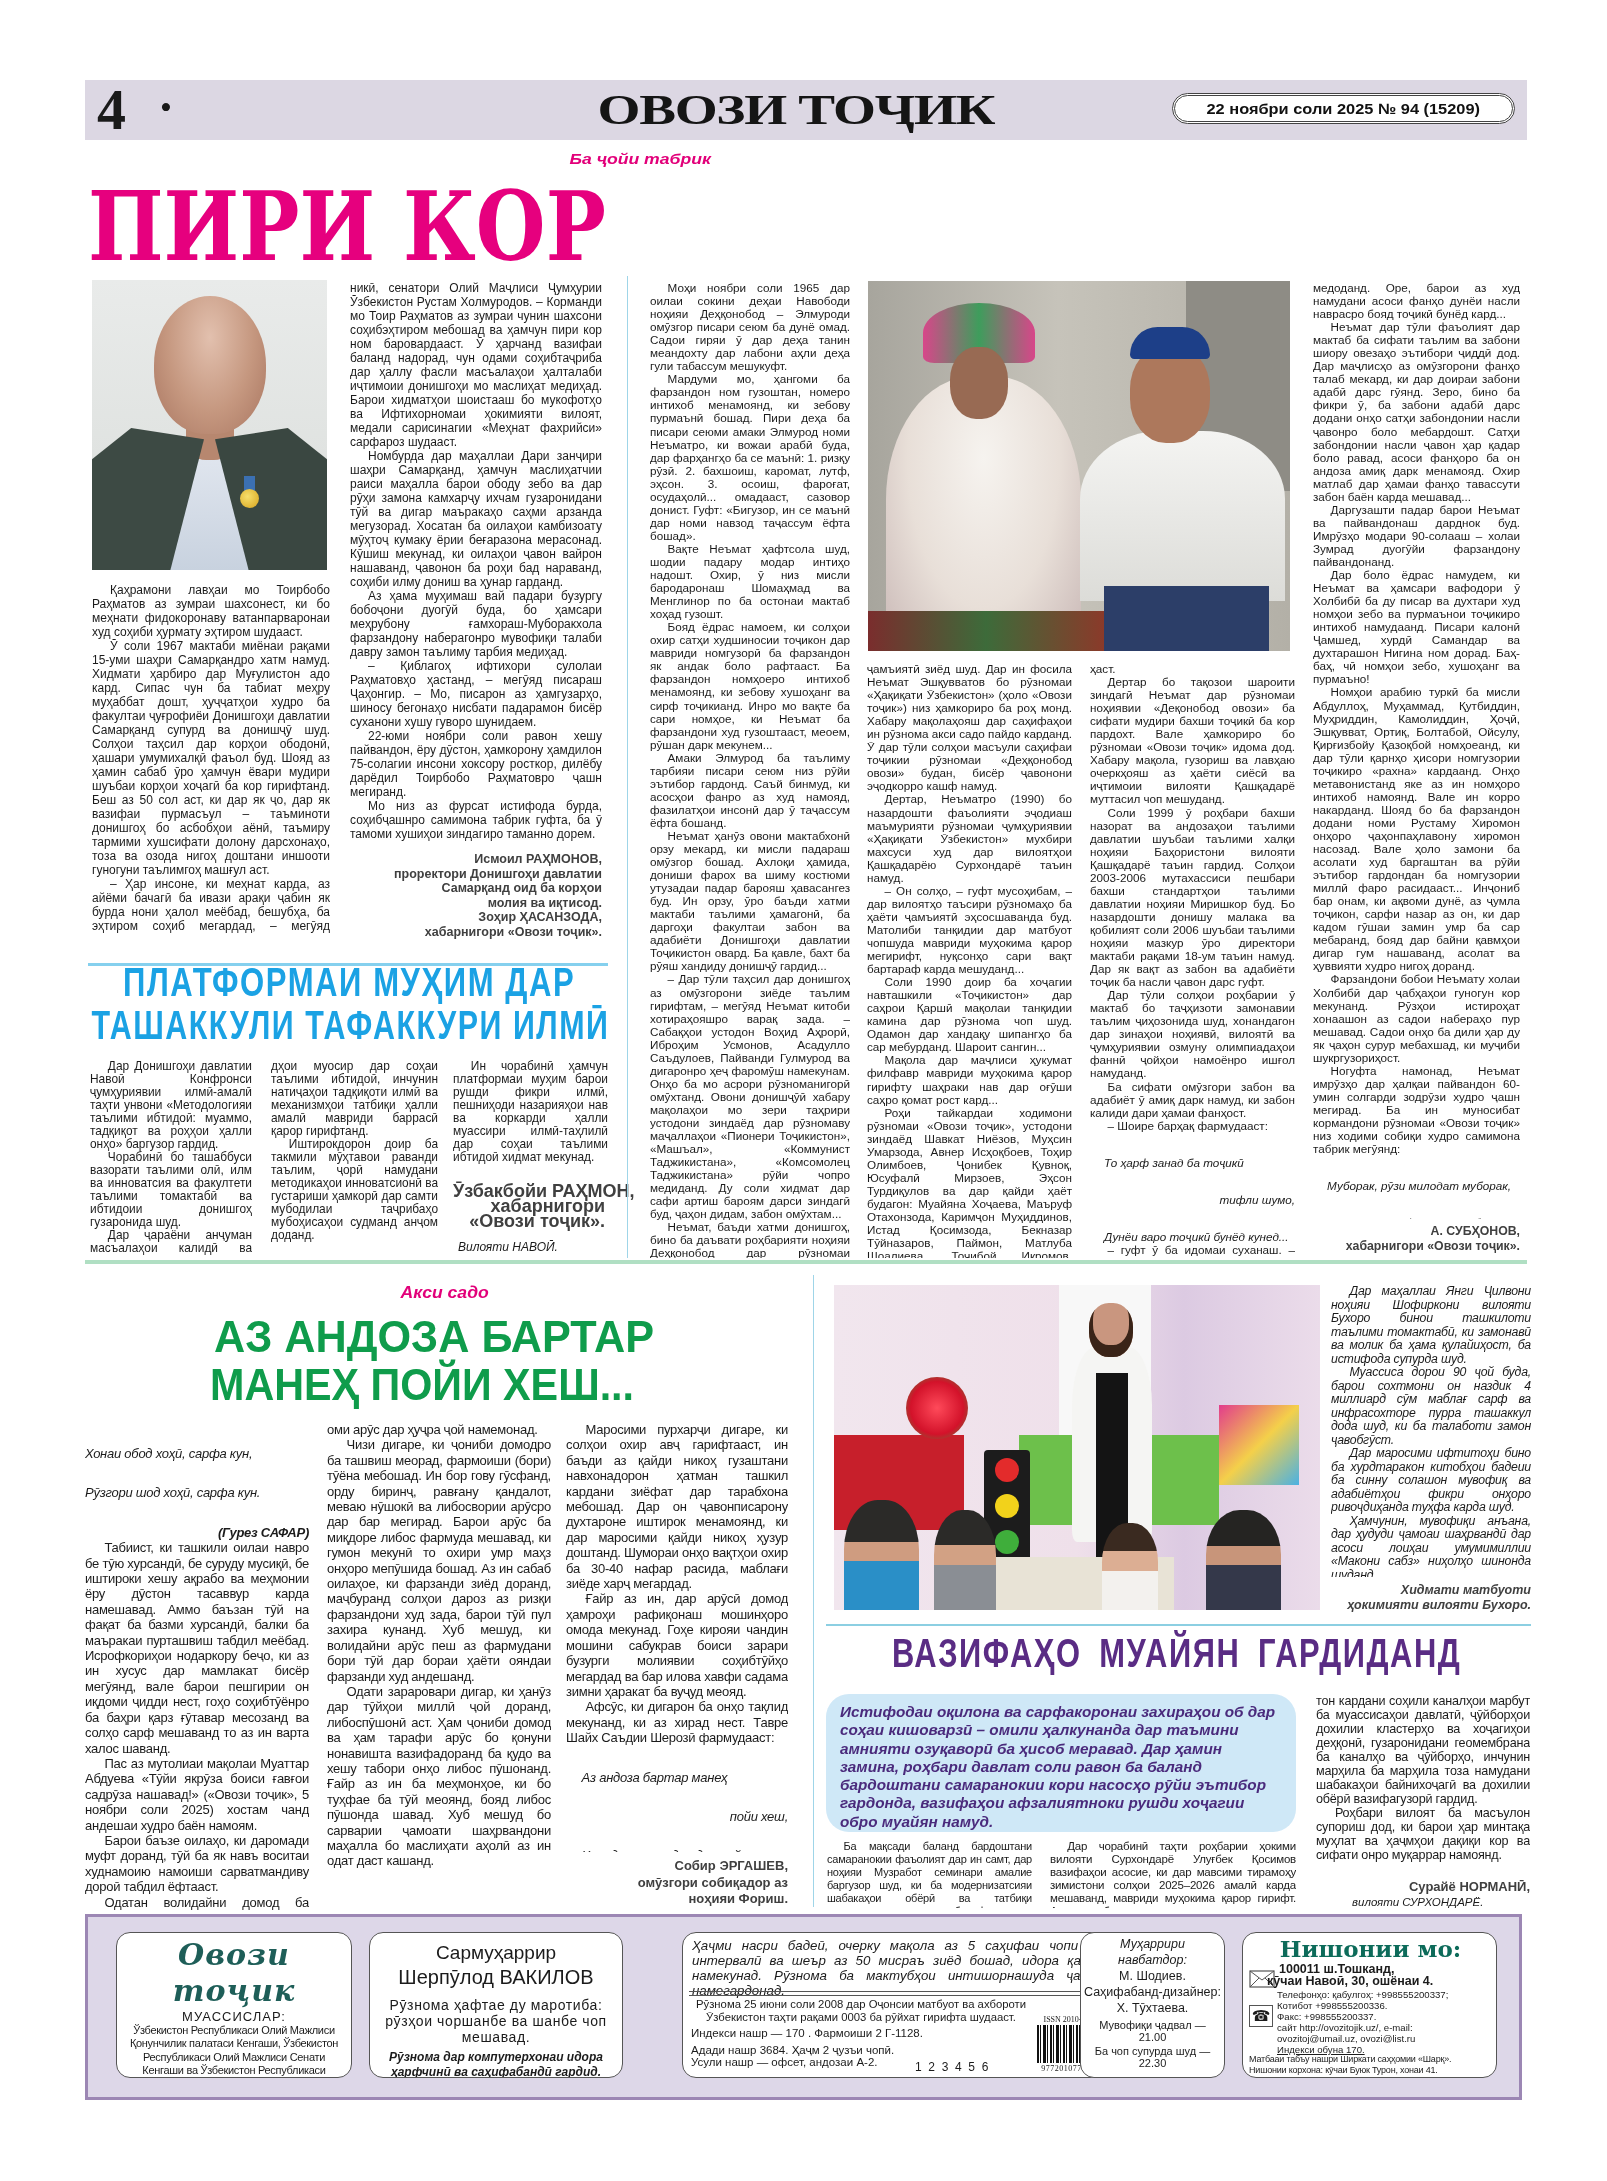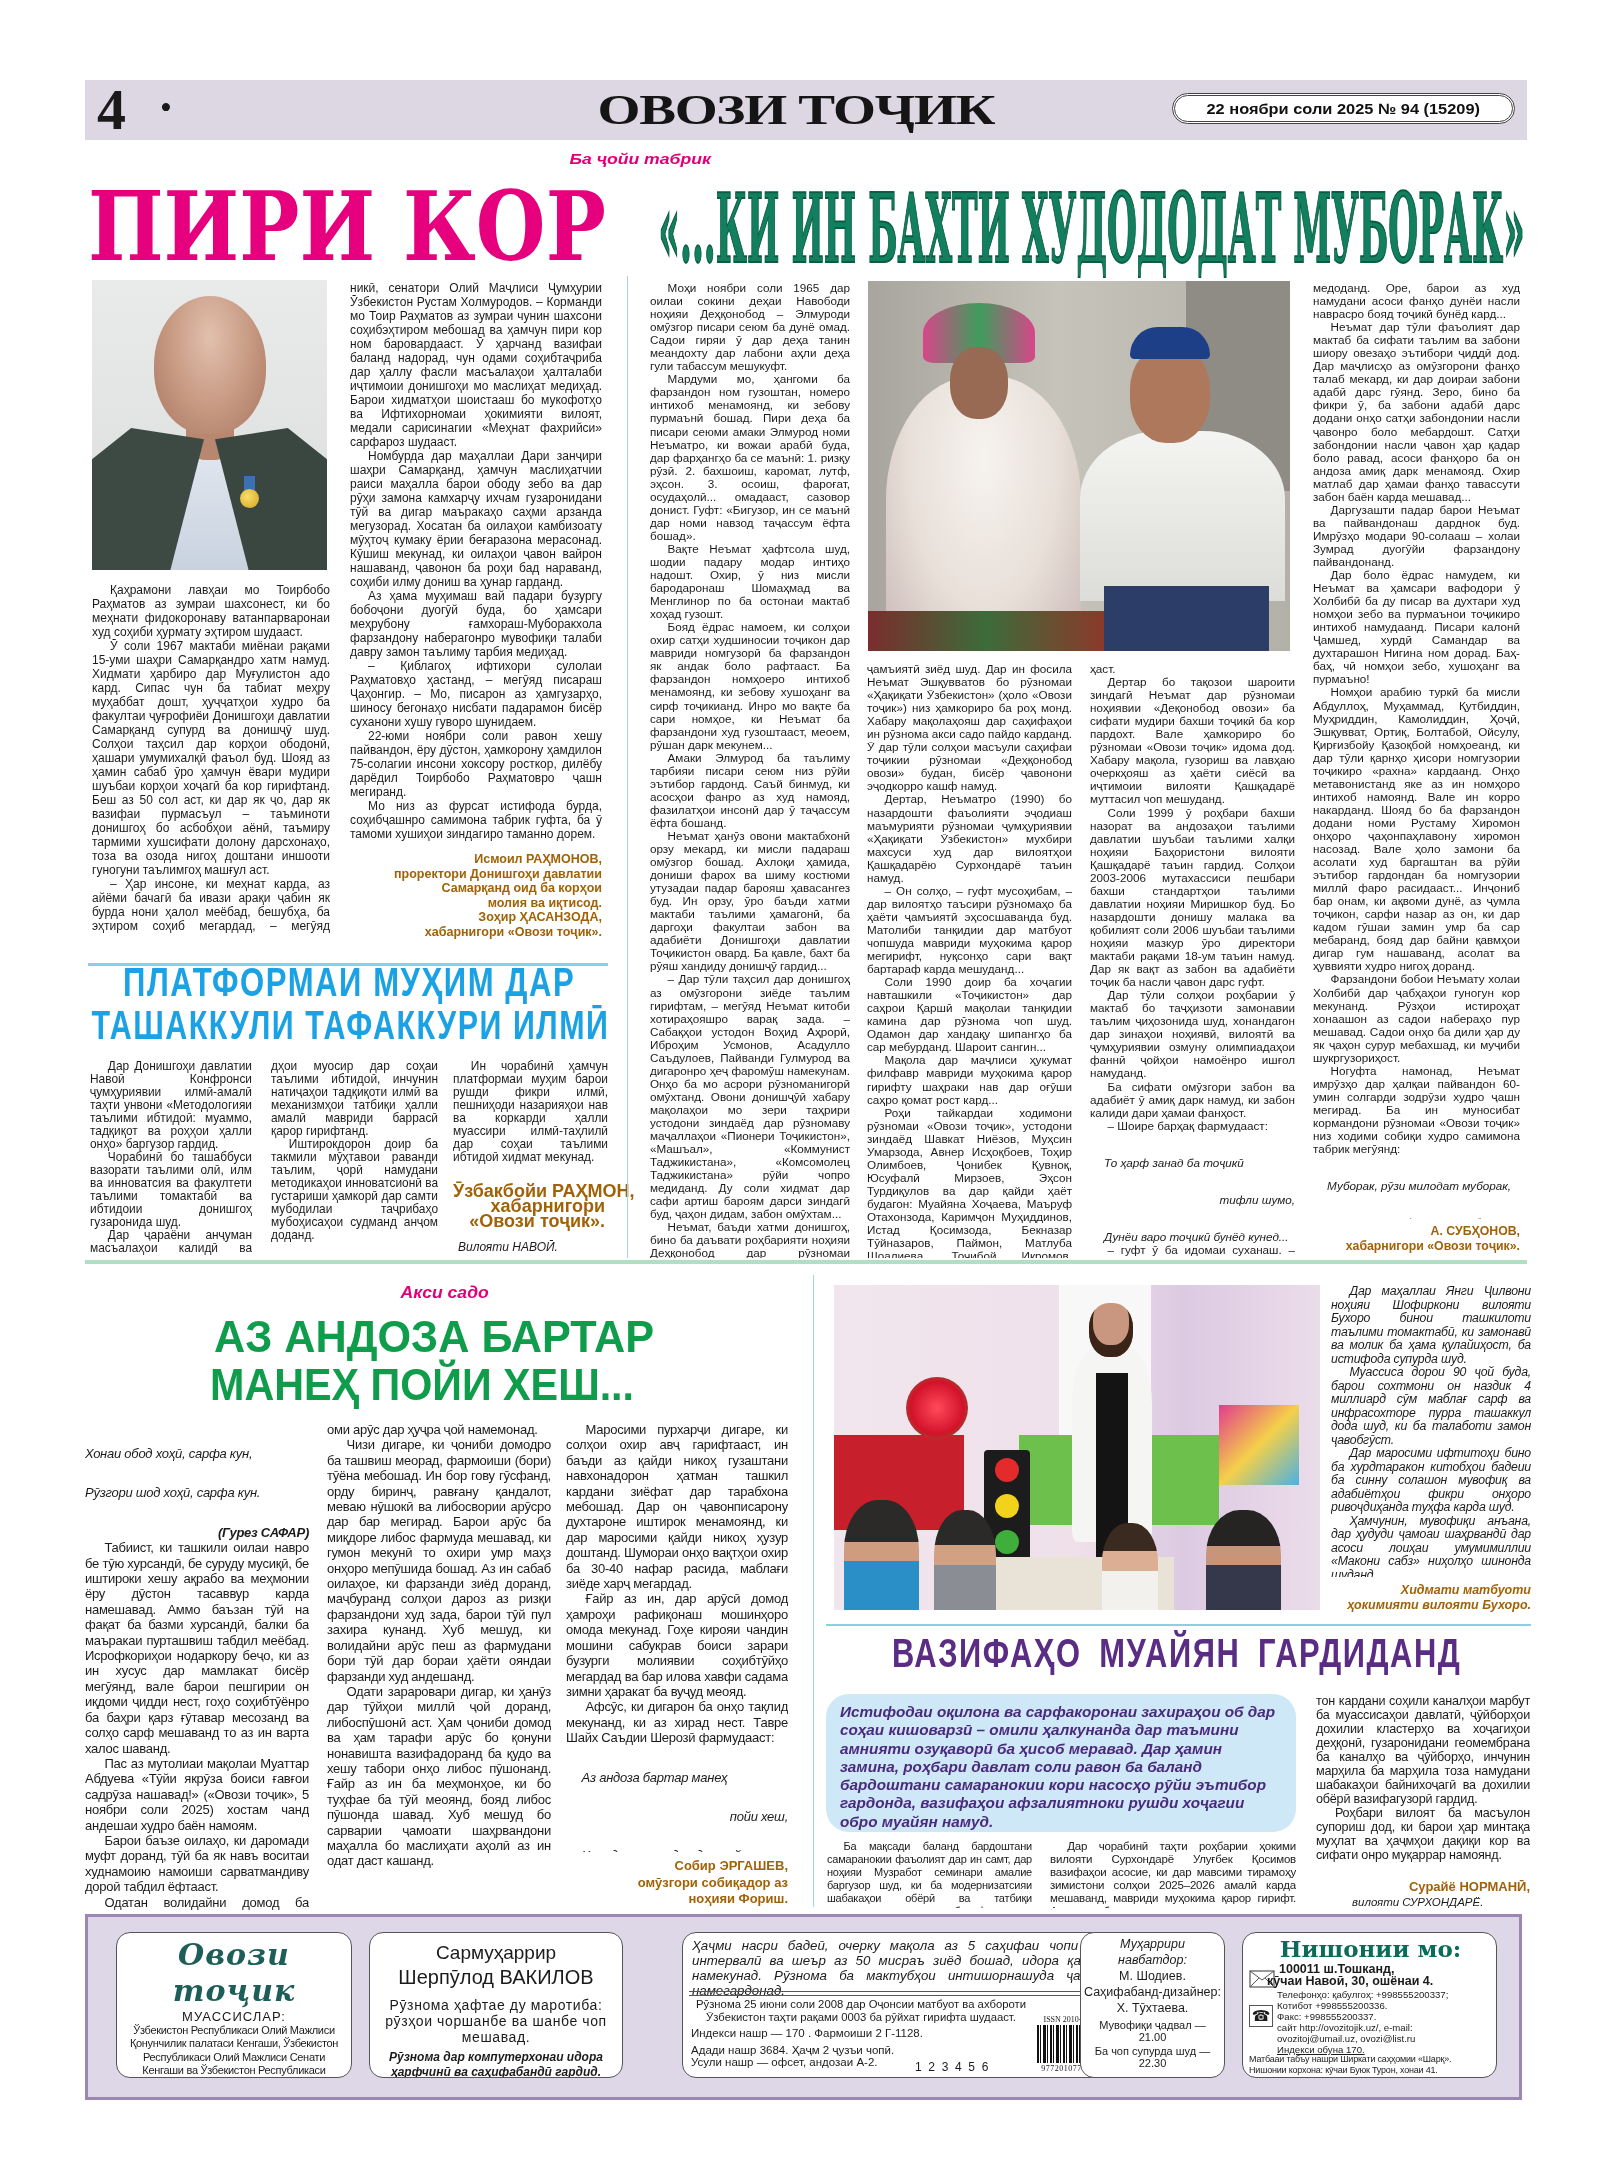--- a/index.html
+++ b/index.html
@@ -39,21 +39,21 @@
   .txt p.cont{text-indent:0;}
   .txt p.poem{font-style:italic;text-indent:0;text-align:left;padding-left:1.2em;margin-top:24px;}
   .txt p.poem.r{text-align:right;}
   .f-a{font-size:12px;line-height:14px;}
   .f-b{font-size:11.7px;line-height:13.05px;}
   .f-p{font-size:11.9px;line-height:13px;}
   .f-n{font-size:13px;line-height:15.4px;letter-spacing:-0.25px;}
   .f-cap{font-size:12.3px;line-height:13.5px;font-style:italic;letter-spacing:-0.2px;}
   .f-r{font-size:12.6px;line-height:14px;letter-spacing:-0.2px;}
   .f-s{font-size:11px;line-height:13px;letter-spacing:-0.2px;}
-  .sig{position:absolute;text-align:right;font-weight:bold;color:#a16207;}
+  .sig{position:absolute;text-align:right;font-weight:bold;color:#404040;}
   .sig div{white-space:nowrap;}
   .ital{font-style:italic;}
 
   .rule{position:absolute;}
   .lead{box-sizing:border-box;background:var(--lead_box_bg);border-radius:14px;padding:9px 14px;
         font-weight:bold;font-style:italic;font-size:15.3px;line-height:18.3px;color:var(--lead_box_text);}
 
   
   .photo{position:absolute;overflow:hidden;}
   .photo .s{position:absolute;}
@@ -81,23 +81,20 @@
     <div class="fitbox" style="left:32px;top:0;width:273px;height:25px;">
       <span class="fit" style="transform: scaleX(1.092);">22 ноябри соли 2025 № 94 (15209)</span>
     </div>
   </div>
 
   <div class="fitbox" style="left:570px;top:150px;width:141px;height:18px;">
     <span class="fit rubric" style="font-size: 15px; line-height: 18px; transform: scaleX(1.175);">Ба ҷойи табрик</span>
   </div>
   <div class="fitbox left" style="left:88px;top:179px;width:518px;height:96px;">
     <span class="fit hl-piri" style="transform: scaleX(0.834138);">ПИРИ КОР</span>
-  </div>
-  <div class="fitbox" style="left:659px;top:181px;width:866px;height:96px;">
-    <span class="fit hl-bakht" style="transform: scaleX(0.357408);">«...КИ ИН БАХТИ ХУДОДОДАТ МУБОРАК»</span>
   </div>
 
   <div class="photo" style="left:92px;top:280px;width:235px;height:290px;background:linear-gradient(180deg,#e9ebea 0%,#e0e3e1 60%,#d3d7d5 100%);">
     <div class="s" style="left:70px;top:160px;width:96px;height:130px;background:linear-gradient(#e3e8f0,#c8d2df);"></div>
     <div class="s" style="left:94px;top:135px;width:48px;height:45px;background:#b7876f;border-radius:0 0 20px 20px;"></div>
     <div class="s" style="left:62px;top:16px;width:112px;height:138px;border-radius:50% 50% 46% 46%;background:radial-gradient(ellipse at 50% 30%,#e2c0ae 0%,#c5977f 55%,#a87560 100%);"></div>
     <div class="s" style="left:0;top:148px;width:112px;height:142px;background:#3d4a44;clip-path:polygon(35% 0,100% 8%,70% 100%,0 100%,0 22%);"></div>
     <div class="s" style="left:123px;top:148px;width:112px;height:142px;background:#3a4741;clip-path:polygon(0 8%,65% 0,100% 22%,100% 100%,30% 100%);"></div>
     <div class="s" style="left:152px;top:196px;width:11px;height:15px;background:#3b70b2;"></div>
     <div class="s" style="left:148px;top:209px;width:19px;height:19px;border-radius:50%;background:radial-gradient(circle at 40% 40%,#f7df6c,#d6a31c);"></div>

